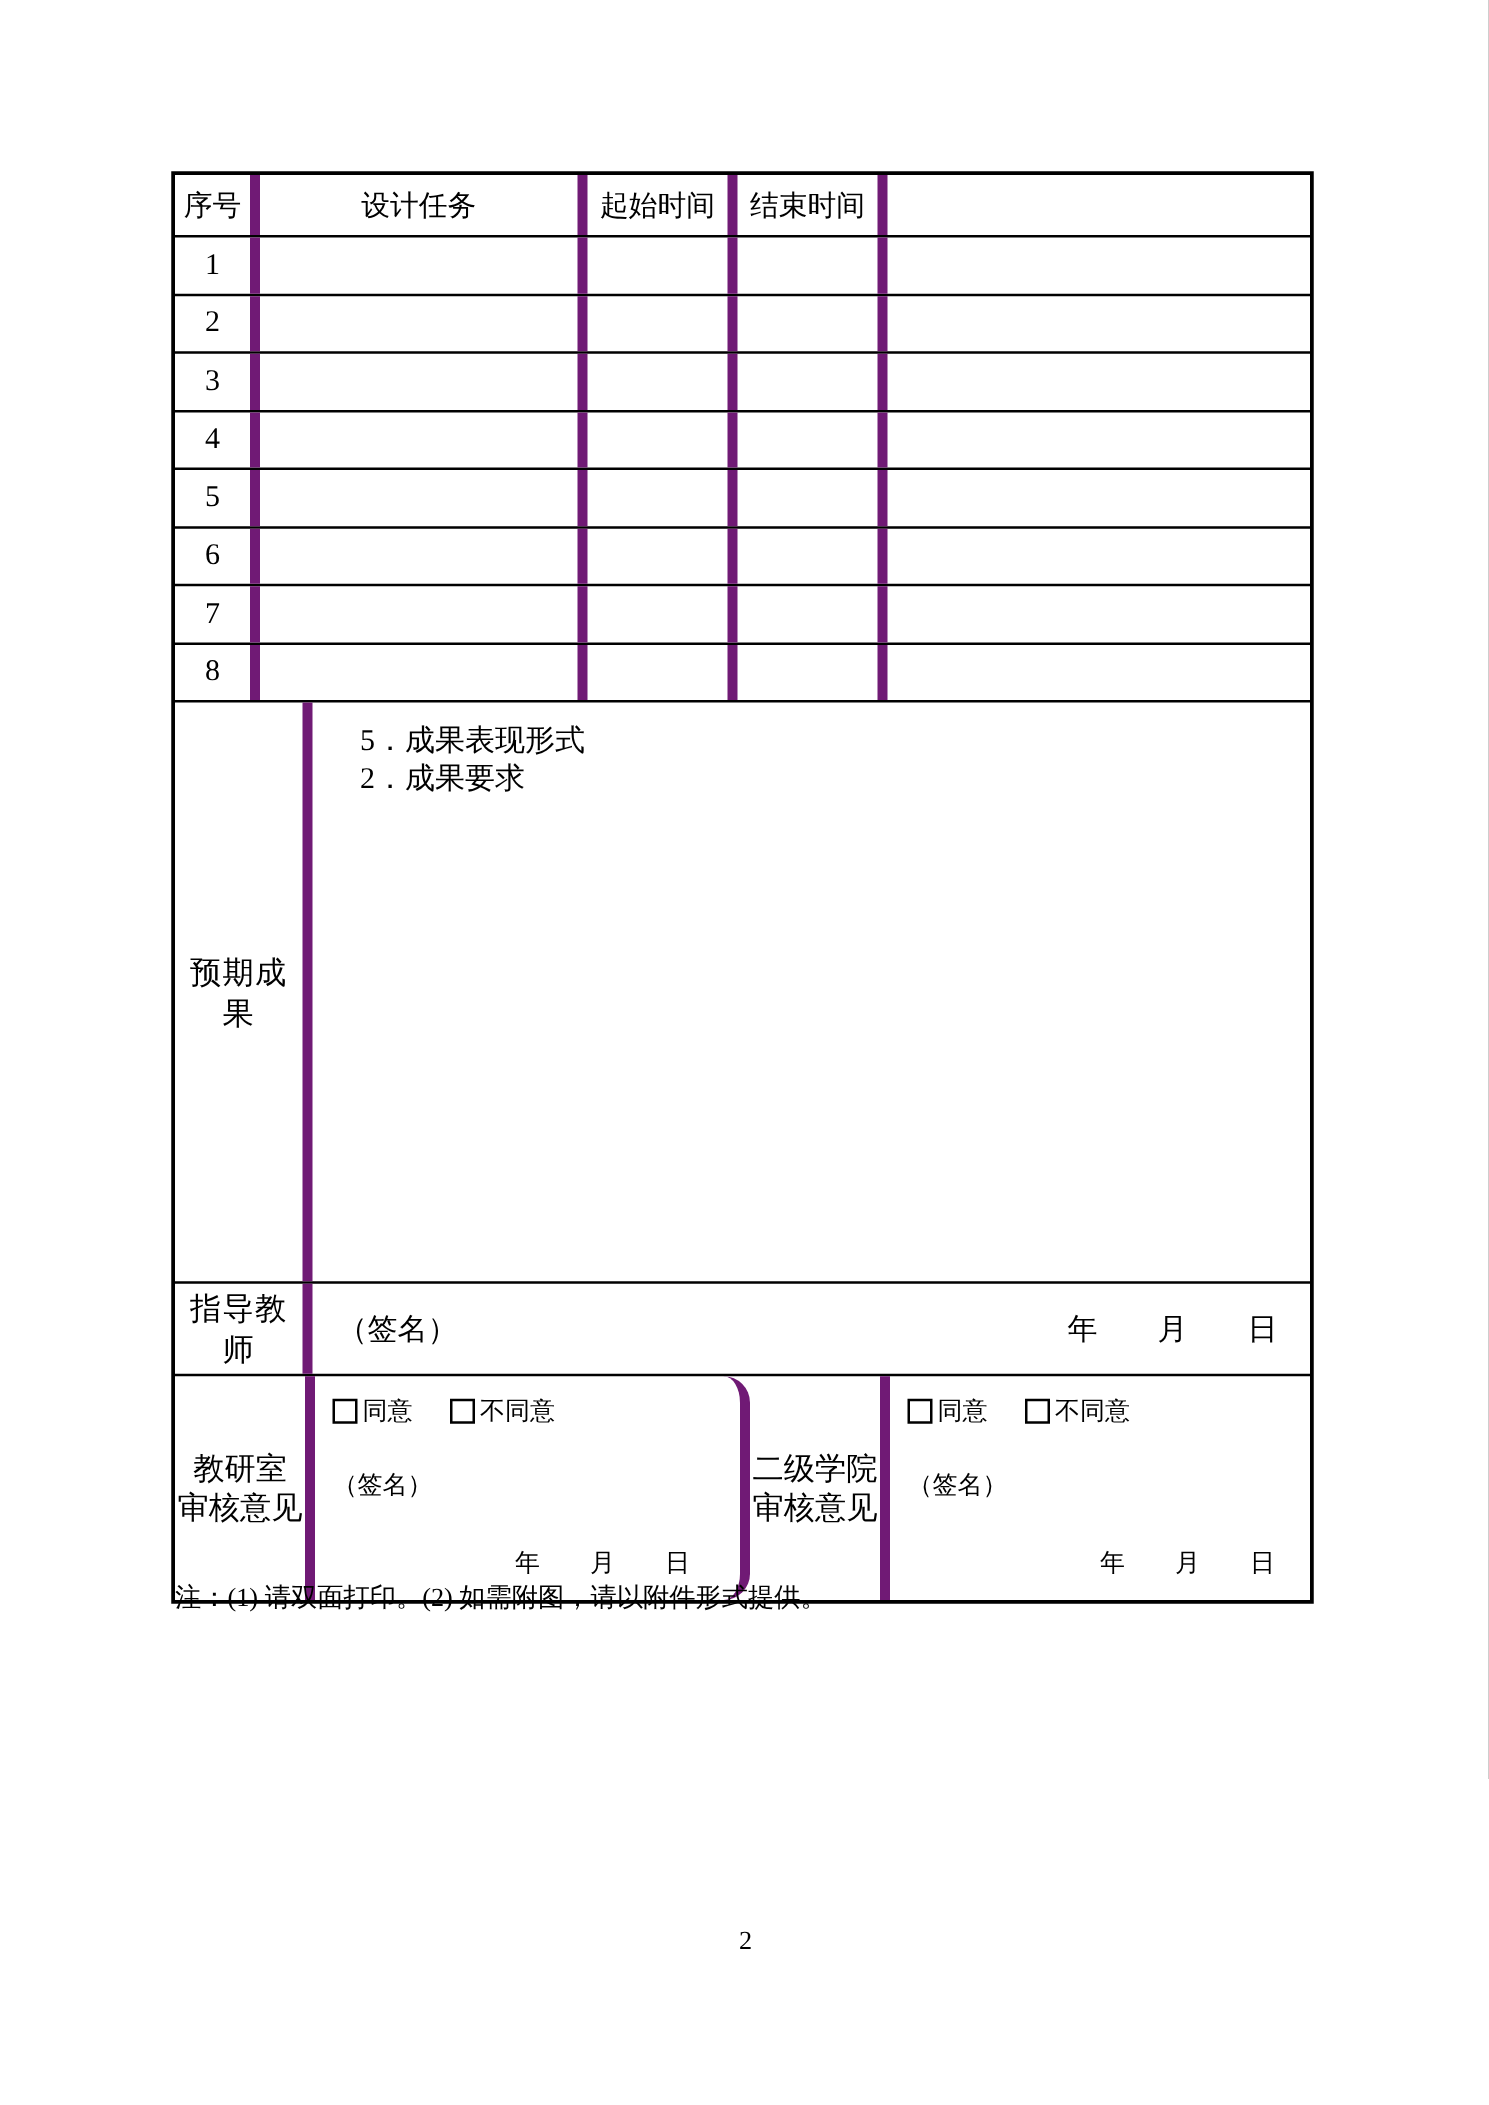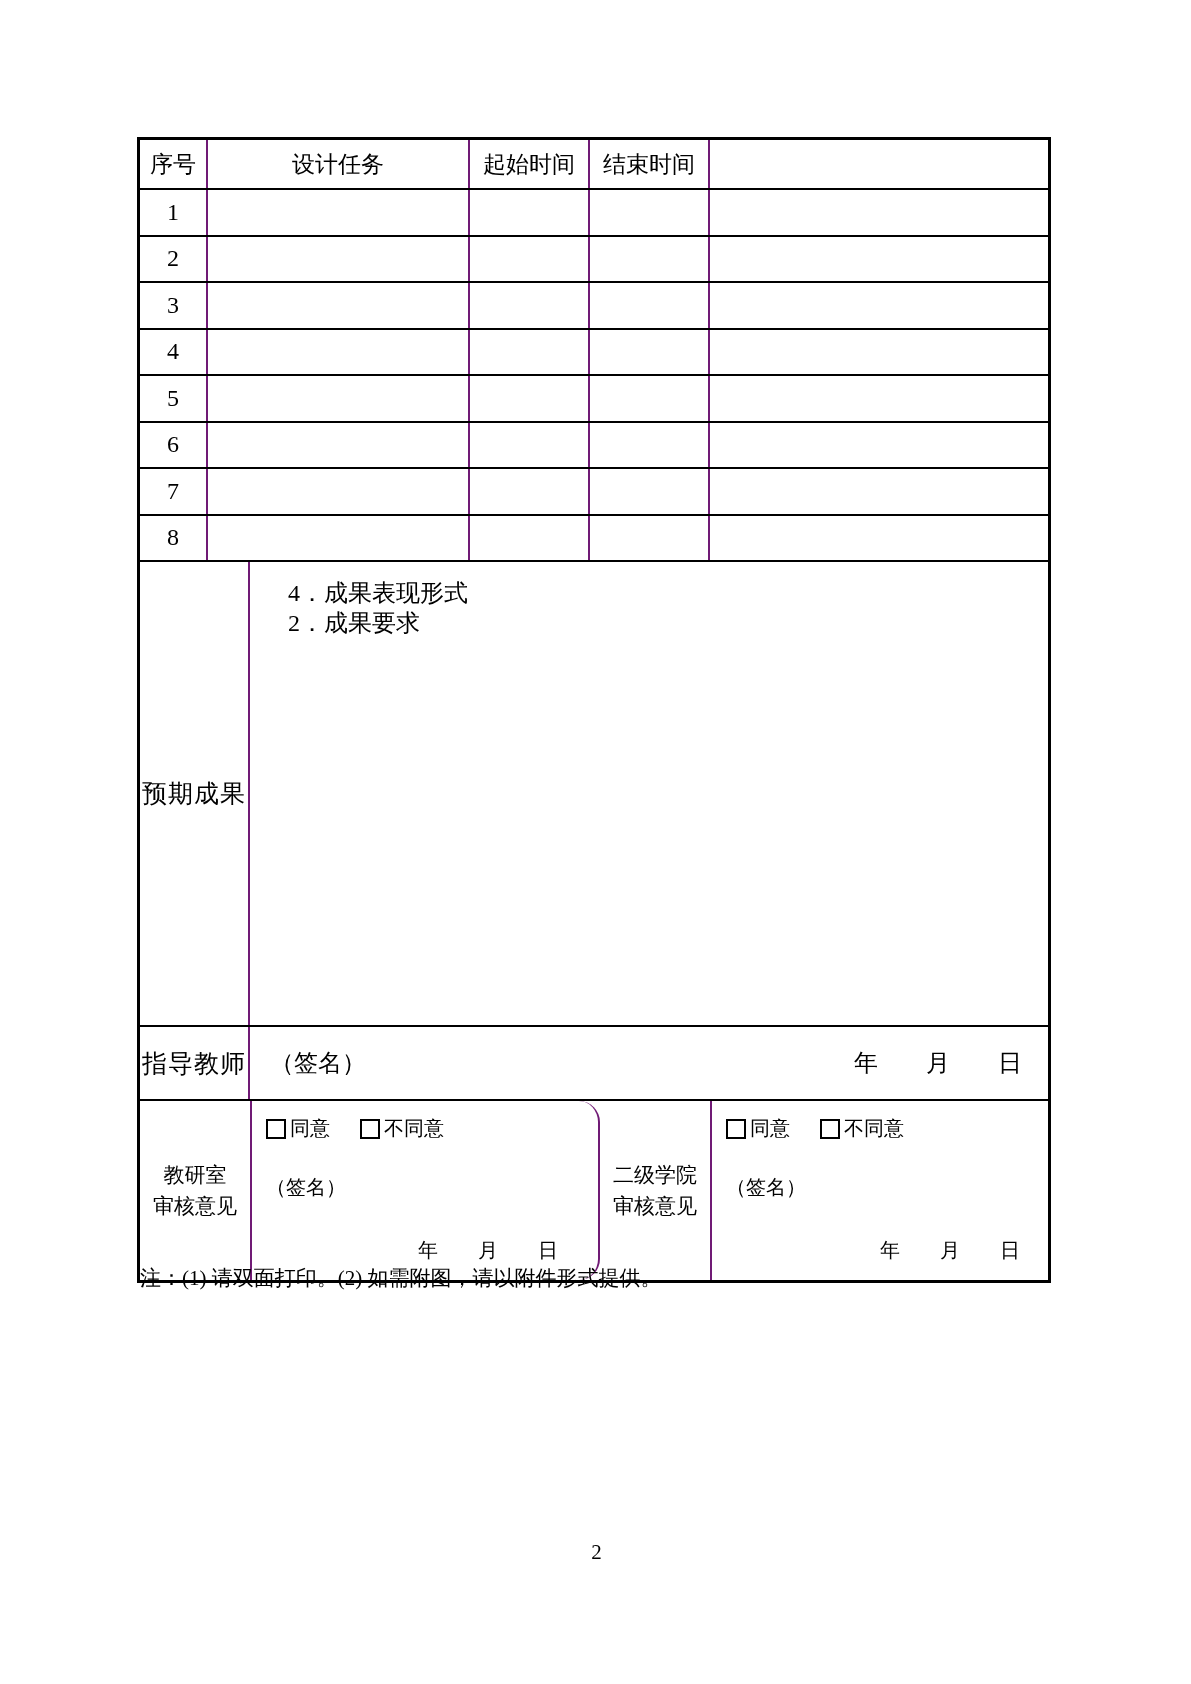--- a/index.html
+++ b/index.html
@@ -12,21 +12,21 @@
     margin:0 auto;
     overflow:hidden;
   }
   *{box-sizing:border-box;}
   .tbl{
     position:absolute;left:137px;top:137px;
     width:914px;height:1146px;
     border:3px solid #000;
     display:flex;flex-direction:column;
   }
-  .bR{border-right:2px solid #701a75;}
+  .bR{border-right:8px solid #701a75;}
   .bB{border-bottom:2px solid #000;}
   .sec{display:flex;flex-direction:row;width:100%;}
   .secA{height:422px;}
   .secB{height:465px;}
   .secC{height:74px;}
   .secD{flex:1;}
   .rowlabel{
     width:110px;flex:0 0 110px;
     display:flex;align-items:center;justify-content:center;
     font-size:25px;letter-spacing:1px;text-align:center;
@@ -51,21 +51,21 @@
   .revMid{width:348px;flex:0 0 348px;}
   .revRight{flex:1;}
   .revLine1{display:flex;align-items:center;}
   .revLine2{margin-top:32px;}
   .revDate{margin-top:auto;align-self:flex-end;}
   .revMid .revDate{padding-right:40px;}
   .revRight .revDate{padding-right:28px;}
   .revLabel{
     width:112px;flex:0 0 112px;
     display:flex;flex-direction:column;align-items:center;justify-content:center;
-    font-size:21px;line-height:31px;text-align:center;
+    font-size:25px;line-height:31px;text-align:center;
   }
   .dislabel{margin-left:30px;}
   .cb{
     display:inline-block;width:20px;height:20px;
     border:2px solid #000;margin-right:4px;vertical-align:-2px;
   }
   .note{
     position:absolute;left:140px;top:1264px;
     font-size:21px;
   }
@@ -146,21 +146,21 @@
           <div class="emptycell c-t1 bR"></div>
           <div class="emptycell c-t2 bR"></div>
           <div class="emptycell c-res"></div>
         </div>
       </div>
     </div>
 
     <div class="sec secB bB">
       <div class="rowlabel bR">预期成果</div>
       <div class="expContent">
-        <div class="expItem">4．成果表现形式</div>
+        <div class="expItem">5．成果表现形式</div>
         <div class="expItem">2．成果要求</div>
       </div>
     </div>
 
     <div class="sec secC bB">
       <div class="rowlabel bR">指导教师</div>
       <div class="supContent">
         <span class="supSign">（签名）</span>
         <span class="supDate">年　　月　　日</span>
       </div>

